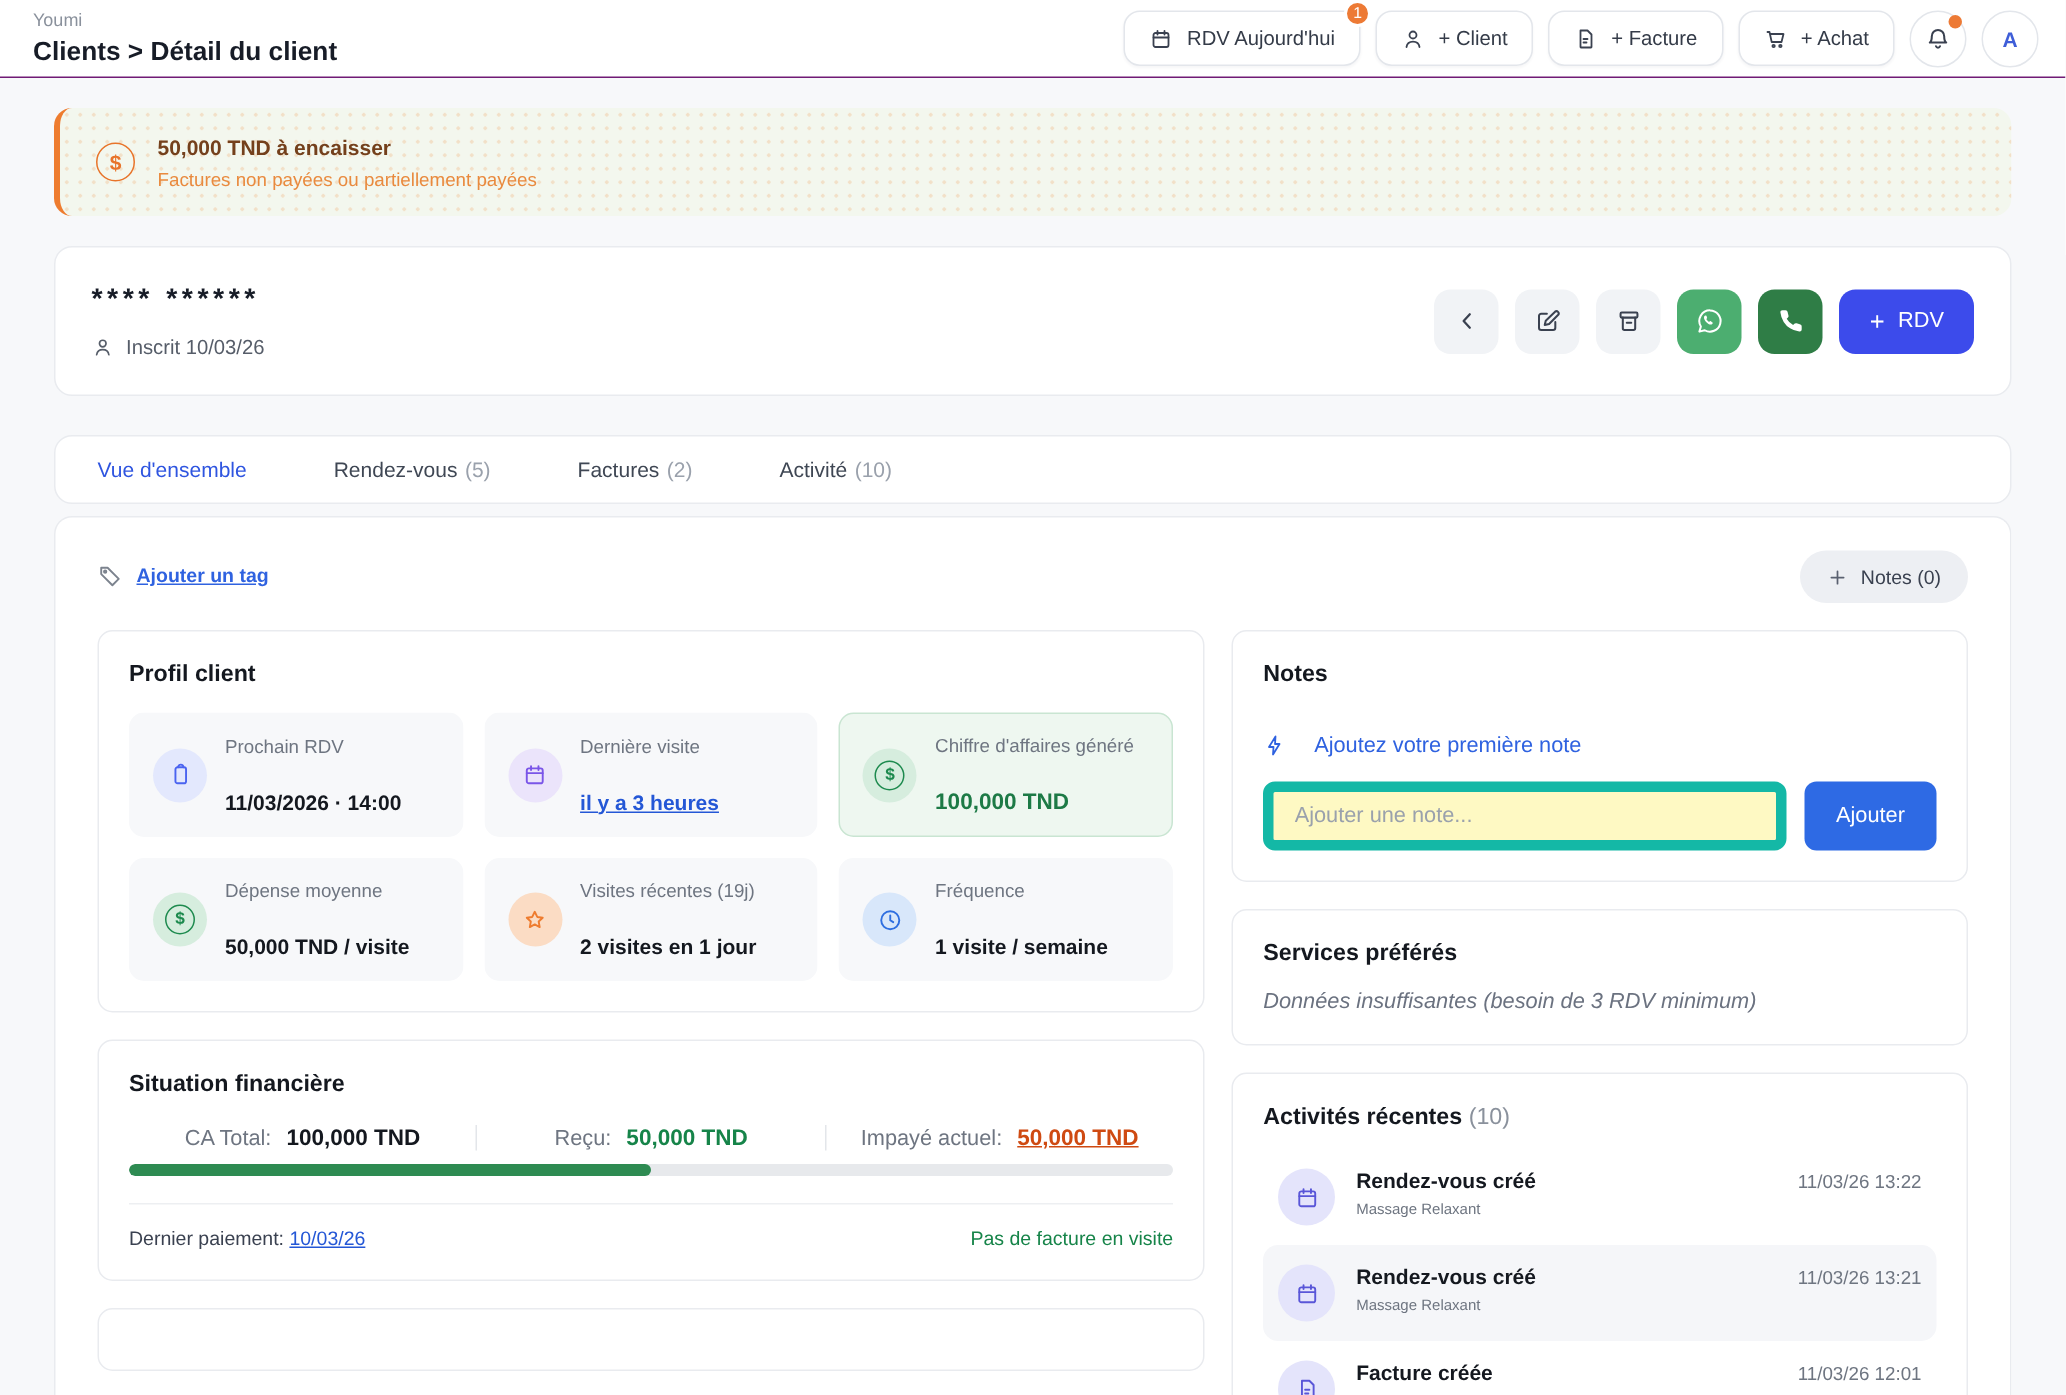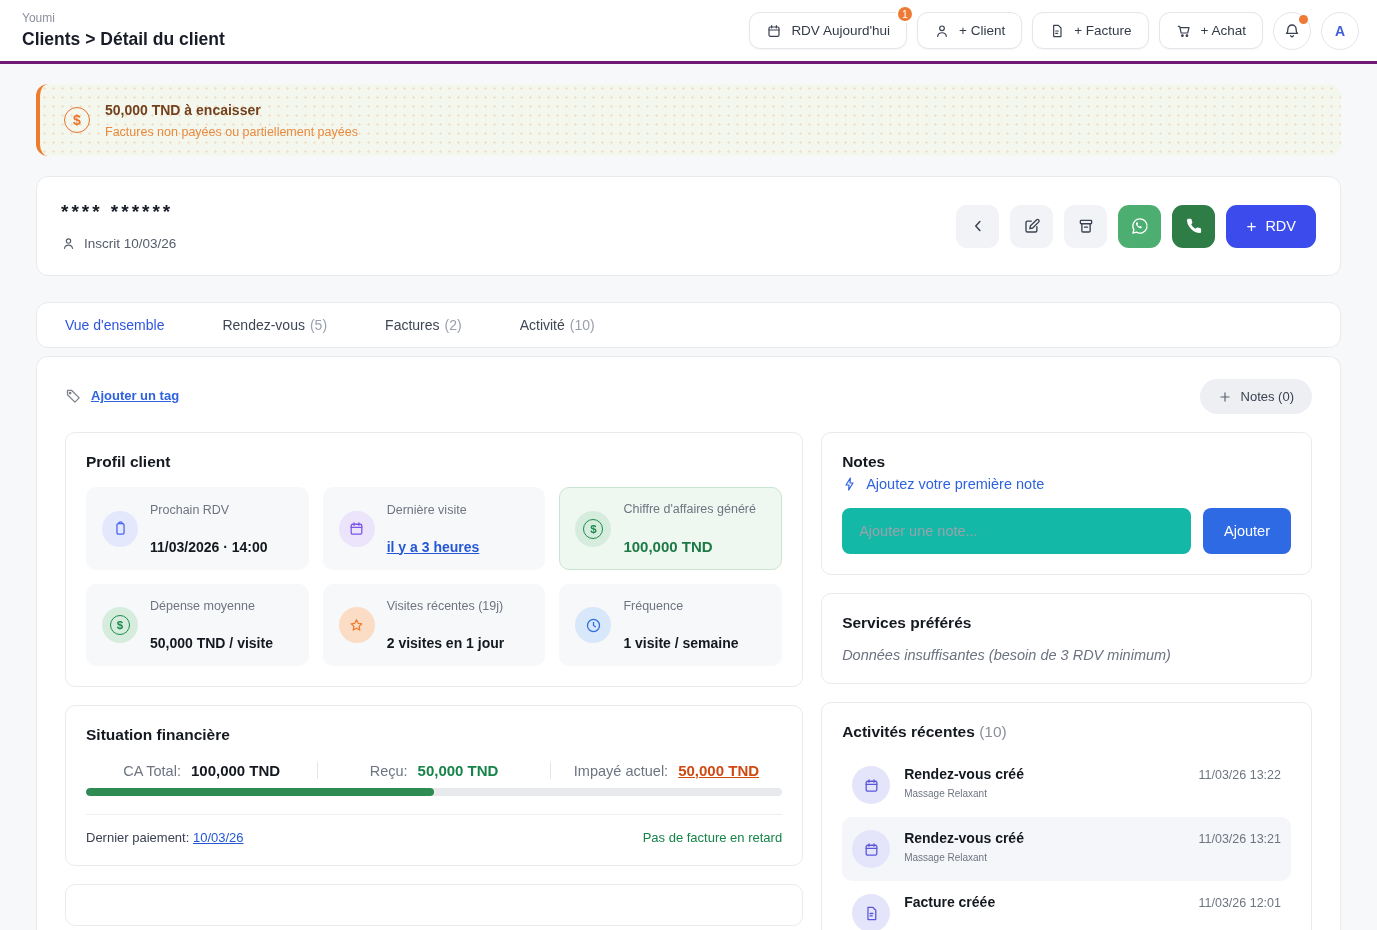--- a/index.html
+++ b/index.html
@@ -1,21 +1,21 @@
 <!DOCTYPE html>
 <html><head>
 <meta charset="utf-8">
 <style>
   *{margin:0;padding:0;box-sizing:border-box;}
   html,body{width:1377px;height:930px;overflow:hidden;}
   body{background:#f7f8fa;font-family:"Liberation Sans",sans-serif;color:#1c212e;-webkit-font-smoothing:antialiased;}
   svg{display:block;}
 
   
-  .topbar{height:64px;background:#fff;border-bottom:3px solid #701a75;display:flex;align-items:center;justify-content:space-between;padding:0 18px 0 22px;}
+  .topbar{height:52px;background:#fff;border-bottom:1px solid #701a75;display:flex;align-items:center;justify-content:space-between;padding:0 18px 0 22px;}
   .crumbs .app{font-size:12px;color:#8a919c;margin-bottom:4px;}
   .crumbs .bc{font-size:17.5px;font-weight:bold;color:#171c27;}
   .top-actions{display:flex;align-items:center;gap:10px;}
   .hbtn{position:relative;display:inline-flex;align-items:center;gap:9px;height:37px;padding:0 16px;border:1px solid #e3e6eb;border-radius:11px;background:#fff;font-size:13.5px;color:#343b48;cursor:pointer;font-family:inherit;box-shadow:0 1px 2px rgba(20,25,40,.04);}
   .hbtn .ico{color:#3a4150;}
   .hbadge{position:absolute;top:-8px;right:-8px;min-width:18px;height:18px;border-radius:50%;background:#ed7a35;color:#fff;font-size:10.5px;display:flex;align-items:center;justify-content:center;border:2px solid #fff;}
   .round-btn{position:relative;width:38px;height:38px;border-radius:50%;border:1px solid #e3e6eb;background:#fff;display:flex;align-items:center;justify-content:center;color:#3a4150;cursor:pointer;}
   .bell-dot{position:absolute;top:2px;right:2px;width:9px;height:9px;border-radius:50%;background:#ed7a35;}
   .avatar-letter{font-size:14px;font-weight:bold;color:#3f5ed8;}
 
@@ -88,25 +88,25 @@
   .bar-fill{height:100%;background:#2e8b52;border-radius:5px;}
   .fin-div{margin-top:18px;border-top:1px solid #edeff2;}
   .fin-bottom{margin-top:15px;display:flex;justify-content:space-between;font-size:13px;}
   .fin-bottom .left{color:#3a4150;}
   .fin-bottom .left a{color:#2457d6;text-decoration:underline;cursor:pointer;}
   .fin-bottom .right{color:#168449;}
 
   .mt18{margin-top:18px;}
 
   
-  .first-note{display:flex;align-items:center;gap:8px;margin-top:5px;background:none;border:none;cursor:pointer;font-family:inherit;}
+  .first-note{display:flex;align-items:center;gap:18px;margin-top:30px;background:none;border:none;cursor:pointer;font-family:inherit;}
   .first-note .txt{font-size:14.5px;color:#2f62e0;}
   .first-note .ico{color:#2f62e0;}
   .note-row{display:flex;gap:12px;margin-top:16px;}
-  .note-input{flex:1;height:46px;border:3px solid #14b8a6;border-radius:8px;padding:0 14px;font-size:14.5px;font-family:inherit;color:#14181f;background:#14b8a6;}
+  .note-input{flex:1;height:46px;border:7px solid #14b8a6;border-radius:8px;padding:0 14px;font-size:14.5px;font-family:inherit;color:#14181f;background:#fef9c3;}
   .note-input::placeholder{color:#9aa1ac;}
   .note-add{width:88px;height:46px;border:none;border-radius:8px;background:#2e6ae4;color:#fff;font-size:14.5px;font-family:inherit;cursor:pointer;}
 
   
   .svc-empty{margin-top:15px;font-size:14.5px;color:#6b7280;font-style:italic;}
 
   
   .act-list{margin-top:12px;}
   .act-item{display:flex;gap:14px;align-items:flex-start;padding:13px 10px;border-radius:10px;}
   .act-item.highlighted{background:#f5f6f9;}
@@ -379,21 +379,21 @@
         </div>
         <div class="bar">
           <div class="bar-fill" style="width: 50%;"></div>
         </div>
         <div class="fin-div"></div>
         <div class="fin-bottom">
           <span class="left">
             <span>Dernier paiement:</span>
             <a>10/03/26</a>
           </span>
-          <span class="right">Pas de facture en retard</span>
+          <span class="right">Pas de facture en visite</span>
         </div>
       </section>
 
       <section class="panel mt18">
         
       </section>
     </div>
 
     <div>
 

